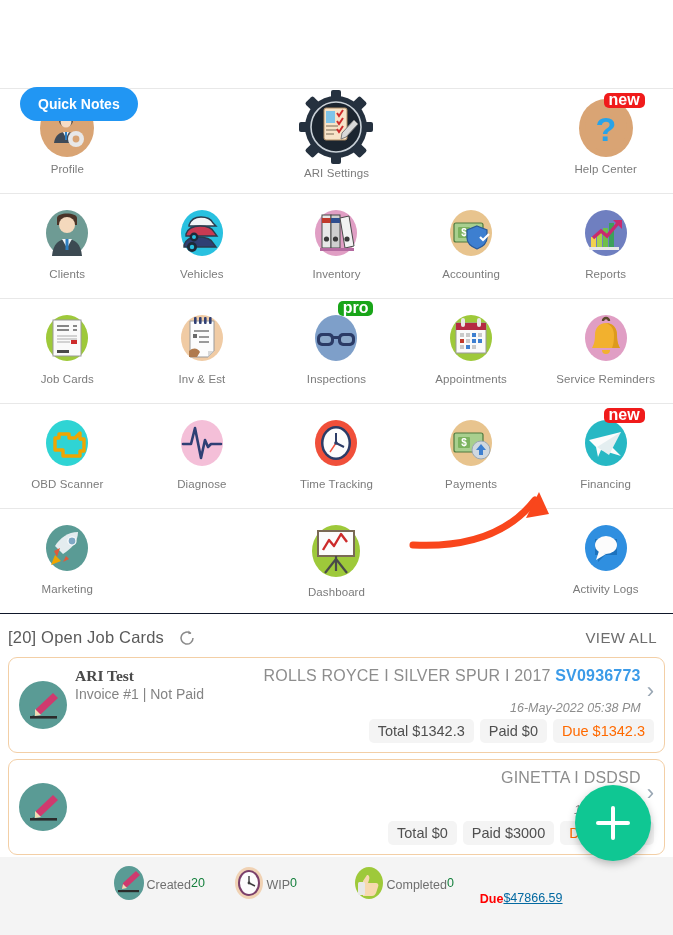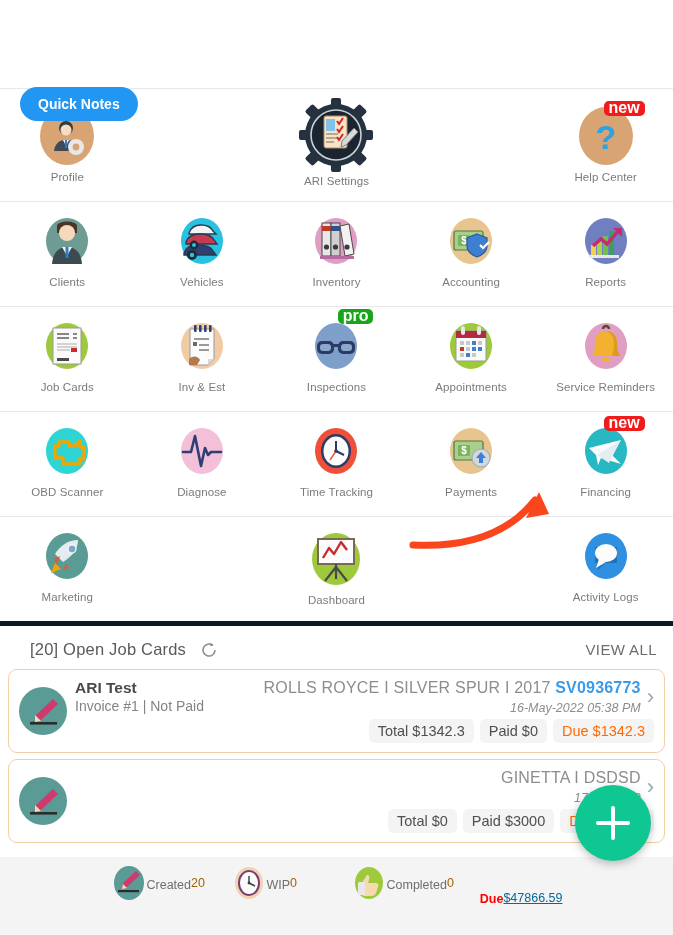--- a/index.html
+++ b/index.html
@@ -16,21 +16,21 @@
   .top-strip { height:88px; background:#ffffff; }
 
   
   .grid-area { background:#ffffff; }
   .grid-row {
     display:flex;
     position:relative;
     border-top:1px solid #e8e8e8;
     padding:10px 0 8px 0;
   }
-  .grid-row.r1 { padding-top:18px; }
+  .grid-row.r1 { padding-top:10px; }
   .cell {
     flex:1 1 0;
     display:flex;
     flex-direction:column;
     align-items:center;
     justify-content:flex-start;
     position:relative;
     min-height:86px;
   }
   .cell.empty { visibility:hidden; }
@@ -79,23 +79,23 @@
     font-size:14px;
     font-weight:bold;
     padding:9px 18px;
     border-radius:22px;
     z-index:9;
     white-space:nowrap;
   }
 
   
   .jobs-header {
-    border-top:5px solid #0f172a;
+    border-top:1px solid #0f172a;
     display:flex; align-items:center;
-    padding:14px 16px 10px 30px;
+    padding:14px 16px 10px 8px;
     background:#fff;
   }
   .jobs-title { font-size:16.5px; color:#5a5a5a; letter-spacing:.2px; }
   .refresh-icon {
     margin-left:14px; width:18px; height:18px;
     color:#8a8a8a;
   }
   .view-all {
     margin-left:auto;
     font-size:15px; color:#6d6d6d; letter-spacing:.4px;
@@ -114,28 +114,28 @@
     width:48px; height:48px; border-radius:50%;
     background:#5a9b95;
     flex:0 0 48px;
     align-self:center;
     display:flex; align-items:center; justify-content:center;
     position:relative;
     margin-right:8px;
   }
   .job-body { flex:1 1 auto; min-width:0; }
   .job-line1 { display:flex; align-items:flex-start; }
-  .job-name { font-size:15.5px; font-weight:bold; color:#4a4a4a; }
+  .job-name { font-size:15.5px; font-weight:bold; color:#4a4a4a;font-family:Liberation Serif, serif; }
   .job-sub { font-size:14px; color:#848484; margin-top:1px; }
   .job-right {
     margin-left:auto; text-align:right; padding-left:8px;
   }
   .veh { font-size:16px; color:#8d8d8d; letter-spacing:.2px; white-space:nowrap;}
   .veh .sv { color:#3b9be8; font-weight:bold; }
-  .job-date { font-size:12.5px; color:#8d8d8d; font-style:italic; margin-top:4px; white-space:nowrap;}
+  .job-date { font-size:12.5px; color:#8d8d8d; font-style:italic; margin-top:16px; white-space:nowrap;}
   .chev { color:#9aa7b4; font-size:22px; line-height:1; margin-left:6px; align-self:center; }
   .pills {
     display:flex; justify-content:flex-end; gap:6px; margin-top:4px;
   }
   .pill {
     background:#f4f4f4; border-radius:5px;
     font-size:14.5px; color:#4f4f4f;
     padding:4px 9px;
     white-space:nowrap;
   }
@@ -145,21 +145,21 @@
   .bottom-bar {
     position:absolute; left:0; right:0; bottom:0; height:78px;
     background:#f4f4f4;
     display:flex; align-items:flex-start; justify-content:center;
     gap:28px;
     padding-top:6px;
   }
   .bstat { display:flex; flex-direction:row; align-items:center; width:92px; }
   .bico { width:36px; height:40px; border-radius:50%; display:flex; align-items:center; justify-content:center; }
   .bstat-label { font-size:12.5px; color:#6f6f6f; margin-top:3px; }
-  .bstat-value { font-size:12.5px; color:#a16207; }
+  .bstat-value { font-size:12.5px; color:#15803d; }
   .bstat.due .bstat-label { color:#ff0000; font-weight:bold; }
   .bstat.due .bstat-value { color:#0369a1;text-decoration:underline; }
   .bstat.due { justify-content:flex-end; padding-top:26px; }
 
   
   .fab {
     position:absolute;
     right:22px; bottom:74px;
     width:76px; height:76px;
     border-radius:50%;

